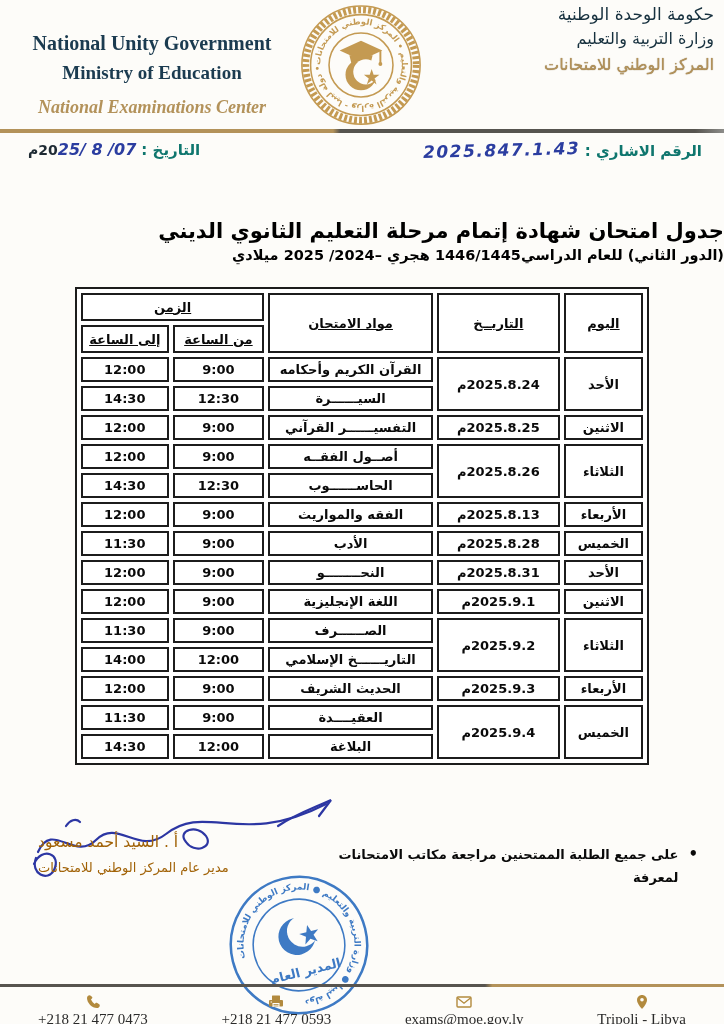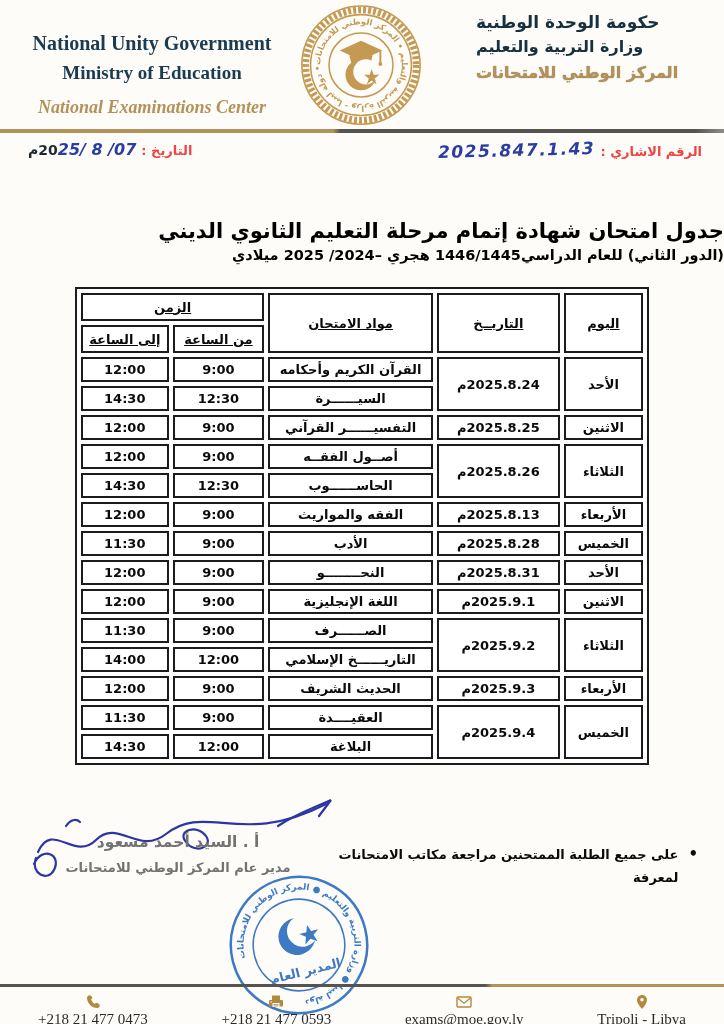--- a/index.html
+++ b/index.html
@@ -7,32 +7,32 @@
   .page { position:relative; width:724px; height:1024px; margin:0 auto;
           background:#fdfcf9; overflow:hidden; }
 
   
   .hdr-en { position:absolute; left:14px; top:32px; width:276px; text-align:center;
             color:#1b3b50; font-family:"Liberation Serif", serif; }
   .hdr-en .l1 { font-size:20px; font-weight:bold; }
   .hdr-en .l2 { font-size:19px; font-weight:bold; margin-top:7px; }
   .hdr-en .l3 { font-size:18px; font-weight:bold; font-style:italic; color:#b3925a; margin-top:13px; }
   .hdr-logo { position:absolute; left:297px; top:3px; width:128px; height:126px; }
-  .hdr-ar { position:absolute; right:10px; top:12px; width:238px; text-align:left;
-            direction:rtl; color:#16303e; font-weight:bold; }
+  .hdr-ar { position:absolute; right:10px; top:4px; width:238px; text-align:right;
+            direction:rtl; color:#16303e; font-weight:normal; }
   .hdr-ar .a1 { font-size:17px; }
   .hdr-ar .a2 { font-size:16px; margin-top:5px; }
   .hdr-ar .a3 { font-size:16px; margin-top:7px; color:#b3925a; text-shadow:0 0 1px #7a6233; }
   .hdr-line { position:absolute; top:129px; left:0; width:724px; height:4px;
               background:linear-gradient(90deg,#b3925a 0%,#b3925a 46%,#56544f 47%,#56544f 96%,#8d8d8a 100%); }
 
   
   .meta { position:absolute; top:140px; left:0; width:724px; padding:0 22px 0 28px;
           direction:rtl; display:flex; justify-content:space-between; align-items:flex-start; }
-  .meta .lbl { font-size:13px; font-weight:bold; color:#ef4444; }
+  .meta .lbl { font-size:15px; font-weight:bold; color:#0f766e; }
   .hand { color:#2b3da0; font-style:italic; font-weight:bold; }
   .ref-val { display:inline-block; direction:ltr; font-size:17px; letter-spacing:1.5px;
              transform:rotate(-1.5deg); margin-left:6px; }
   .date-grp .hand { font-size:16px; letter-spacing:1px; }
   .date-grp .print { font-weight:bold; color:#1e2a33; font-size:14px; }
 
   
   .title { position:absolute; top:219px; left:0; width:724px; direction:rtl; color:#000; }
   .title .t1 { font-size:21px; font-weight:bold; }
   .title .t2 { font-size:14.5px; font-weight:bold; margin-top:4px; }
@@ -47,22 +47,22 @@
   table.exam td { font-size:13px; height:25px; padding:1px 2px; }
   td.c-subject { font-size:12.5px; }
   td.c-date, td.c-day { font-size:13px; }
 
   
   .note { position:absolute; top:843px; right:26px; width:382px; direction:rtl;
           display:flex; gap:10px; font-weight:bold; font-size:13px; color:#0a0a0a; }
   .note .bullet { font-size:15px; line-height:1.5; }
   .note .nl1 { line-height:1.8; }
   .note .nl2 { line-height:1.8; padding-right:2px; }
-  .sig { position:absolute; top:833px; left:38px; width:280px; text-align:center;
-         direction:rtl; color:#737373; font-weight:bold; }
+  .sig { position:absolute; top:833px; left:38px; width:280px; text-align:left;
+         direction:rtl; color:#a16207; font-weight:normal; }
   .sig .sname { font-size:15.5px; }
   .sig .stitle { font-size:13px; margin-top:9px; letter-spacing:0.5px; }
   .sig-svg { position:absolute; top:790px; left:26px; width:330px; height:100px; pointer-events:none; }
   .stamp { position:absolute; top:872px; left:226px; width:146px; height:146px;
            transform:rotate(-14deg); opacity:0.92; }
 
   
   .ftr-line { position:absolute; top:984px; left:0; width:724px; height:3px;
               background:linear-gradient(90deg,#57544f 0%,#57544f 67%,#b3925a 68%,#b3925a 100%); }
   .footer { position:absolute; top:994px; left:0; width:724px; padding:0 38px;

